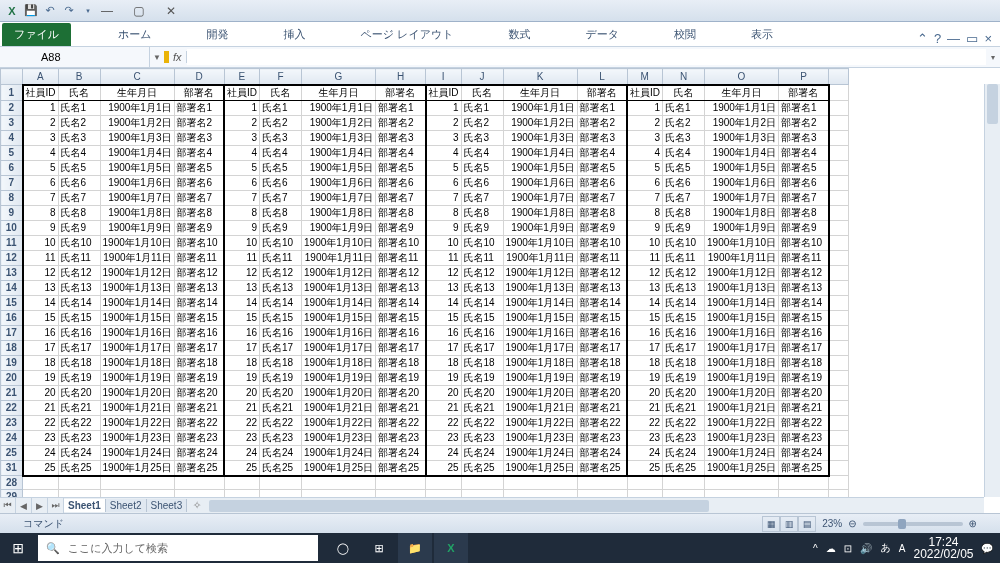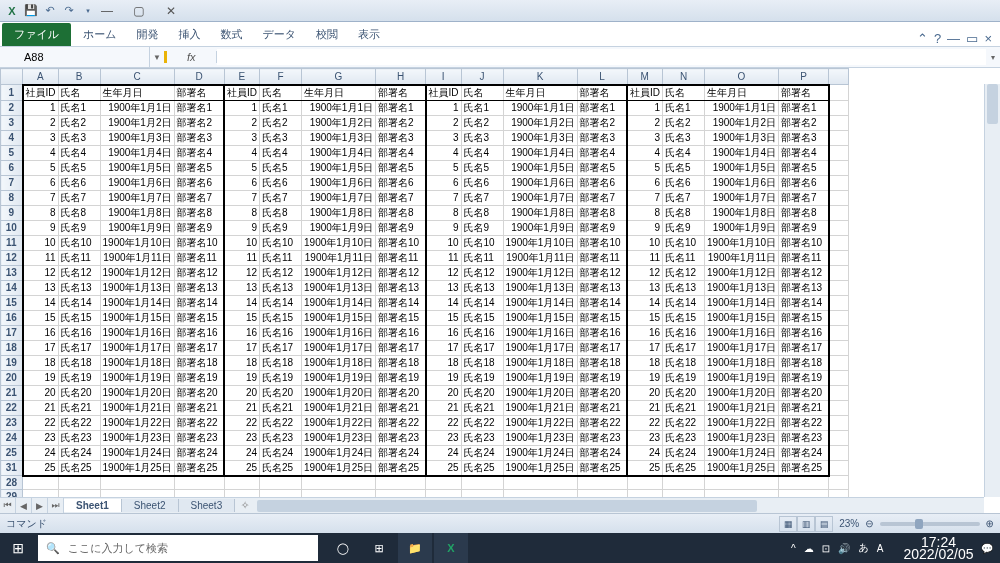--- a/index.html
+++ b/index.html
@@ -3,70 +3,70 @@
 <meta charset="utf-8">
 <style>
 * { margin:0; padding:0; box-sizing:border-box; font-family:"Meiryo UI","MS PGothic",sans-serif; }
 body { background:#fff; overflow:hidden; width:1000px; height:563px; font-size:11px; }
 .titlebar { height:22px; background:linear-gradient(#e8eef6,#d5e0ec); display:flex; align-items:center; padding:0 4px; border-bottom:1px solid #9fb2c9; }
 .qat { display:flex; gap:3px; align-items:center; }
 .qat span { width:16px; height:16px; display:flex; align-items:center; justify-content:center; color:#4a6a8f; cursor:pointer; }
 .title { flex:1; text-align:center; font-size:11px; color:#3b5372; }
 .winbtns { display:flex; gap:10px; padding-right:6px; }
 .winbtns span { width:22px; height:18px; display:flex; align-items:center; justify-content:center; color:#555; cursor:pointer; font-size:12px; }
-.ribbon-tabs { height:25px; background:#fff; display:flex; align-items:flex-end; padding-left:2px; border-bottom:1px solid #c5d2e0; position:relative; }
+.ribbon-tabs { height:25px; background:#fff; display:flex; align-items:flex-end; padding-left:2px; border-bottom:1px solid #c5d2e0; position:relative;gap:35px; }
 .file-tab { background:#1d6f35; color:#fff; padding:4px 12px; font-size:11px; border-radius:2px 2px 0 0; margin-right:2px; cursor:pointer; }
 .rtab { padding:4px 10px; font-size:11px; color:#3b5372; cursor:pointer; }
 .rtab-right { margin-left:auto; display:flex; gap:6px; padding-right:8px; color:#4a6a8f; }
 .rtab-right span { cursor:pointer; font-size:13px; }
 .formula-bar-row { height:21px; display:flex; align-items:stretch; border-bottom:1px solid #c5d2e0; background:#f5f8fc; }
 .namebox { width:150px; display:flex; align-items:center; border-right:1px solid #c5d2e0; }
-.namebox input { border:none; background:transparent; padding-left:24px; width:100%; font-size:11px; outline:none; }
+.namebox input { border:none; background:transparent; padding-left:41px; width:100%; font-size:11px; outline:none; }
 .namebox-dd { width:14px; color:#666; display:flex; align-items:center; justify-content:center; cursor:pointer; font-size:8px; }
 .fx-area { display:flex; align-items:center; flex:1; }
-.fx-label { font-style:italic; color:#555; padding:0 20px; border-left:3px solid #eab308; border-right:1px solid #c5d2e0; }
+.fx-label { font-style:italic; color:#555; padding:0 4px; border-left:5px solid #eab308; border-right:1px solid #c5d2e0; }
 .fx-input { flex:1; border:none; background:#fff; padding:2px 4px; font-size:11px; outline:none; }
 .fx-expand { width:14px; color:#666; display:flex; align-items:center; justify-content:center; cursor:pointer; font-size:8px; }
 .sheet-area { position:relative; height:445px; background:#fff; overflow:hidden; }
 .sheet-grid { position:absolute; top:0; left:0; }
 .sheet-grid table { border-collapse:collapse; table-layout:fixed; }
 .colhdr th, .corner { background:linear-gradient(#f3f7fb,#e0e8f1); border:1px solid #b8c5d4; font-weight:normal; font-size:10px; color:#3b5372; height:16px; text-align:center; }
 .corner { width:22px; }
 .rowhdr { background:linear-gradient(90deg,#f3f7fb,#e0e8f1); border:1px solid #b8c5d4; font-size:10px; color:#3b5372; width:22px; text-align:center; height:14px; }
 td.cell { border:1px solid #d4d4d4; font-size:10px; height:14px; padding:0 2px; white-space:nowrap; overflow:hidden; text-align:right; }
 td.cell.l { text-align:left; }
-td.cell.hdr { text-align:left; border-top:2px solid #000; border-bottom:1px solid #000;margin-top:46px; }
+td.cell.hdr { text-align:center; border-top:2px solid #000; border-bottom:1px solid #000;margin-top:46px; }
 td.cell.lastrow { border-bottom:2px solid #000; }
 td.cell.blk-l { border-left:2px solid #000; }
 td.cell.blk-r { border-right:2px solid #000; }
 .vscroll { position:absolute; right:0; top:16px; width:16px; bottom:16px; background:#e8eef4; border-left:1px solid #c5d2e0; }
 .vscroll .thumb { position:absolute; left:2px; right:2px; top:0; height:40px; background:#c5d2e0; border-radius:2px; }
 .hscroll { position:absolute; left:0; right:16px; bottom:0; height:16px; background:#e8eef4; border-top:1px solid #c5d2e0; display:flex; align-items:center; }
 .sheet-nav { display:flex; gap:0; }
 .sheet-nav span { width:16px; height:15px; display:flex; align-items:center; justify-content:center; color:#666; cursor:pointer; font-size:9px; border-right:1px solid #c5d2e0; }
 .sheet-tabs { display:flex; }
-.sheet-tab { padding:1px 12px; font-size:10px; border-right:1px solid #b8c5d4; background:#e0e8f1; cursor:pointer; color:#3b5372; }
+.sheet-tab { padding:1px 4px; font-size:10px; border-right:1px solid #b8c5d4; background:#e0e8f1; cursor:pointer; color:#3b5372; }
 .sheet-tab.active { background:#fff; font-weight:bold; }
 .newsheet { width:20px; display:flex; align-items:center; justify-content:center; cursor:pointer; color:#888; }
 .htrack { flex:1; height:14px; margin-left:2px; background:#e8eef4; position:relative; }
 .htrack .thumb { position:absolute; top:1px; bottom:1px; left:0; width:500px; background:#c5d2e0; border-radius:2px; }
-.statusbar { height:20px; background:linear-gradient(#e8eef6,#d5e0ec); display:flex; align-items:center; padding:0 6px; font-size:10px; color:#3b5372; border-top:1px solid #b8c5d4; }
+.statusbar { height:20px; background:linear-gradient(#e8eef6,#d5e0ec); display:flex; align-items:center; padding:0 23px; font-size:10px; color:#3b5372; border-top:1px solid #b8c5d4; }
 .sb-right { margin-left:auto; display:flex; align-items:center; gap:6px; }
 .viewbtns { display:flex; }
 .viewbtns span { width:18px; height:16px; border:1px solid #b8c5d4; display:flex; align-items:center; justify-content:center; color:#3b5372; cursor:pointer; font-size:9px; }
 .zoomslider { width:100px; height:4px; background:#b8c5d4; position:relative; border-radius:2px; }
 .zoomslider .zthumb { position:absolute; left:35px; top:-3px; width:8px; height:10px; background:#8fa5bf; border-radius:2px; }
 .taskbar { height:30px; background:#1f2b3a; display:flex; align-items:center; color:#fff; }
 .startbtn { width:36px; height:30px; display:flex; align-items:center; justify-content:center; cursor:pointer; font-size:14px; }
 .searchbox { flex:0 0 280px; height:26px; background:#fff; display:flex; align-items:center; padding:0 8px; gap:8px; color:#666; font-size:11px; margin:0 2px; }
 .tb-icons { display:flex; gap:2px; margin-left:6px; }
 .tb-icons span { width:34px; height:30px; display:flex; align-items:center; justify-content:center; cursor:pointer; }
 .tray { margin-left:auto; display:flex; align-items:center; gap:8px; padding-right:6px; font-size:10px; }
 .tray span { cursor:pointer; }
-.clock { text-align:center; line-height:12px; font-size:14px;margin-left:12px; }
+.clock { text-align:center; line-height:12px; font-size:12px; }
 </style>
 </head>
 <body>
 
 <div class="titlebar">
   <div class="qat">
     <span style="color:#217346;font-weight:bold">X</span>
     <span>💾</span>
     <span>↶</span>
     <span>↷</span>
@@ -77,20 +77,21 @@
     <span>▢</span>
     <span>✕</span>
   </div>
 </div>
 
 <div class="ribbon-tabs">
   <div class="file-tab">ファイル</div>
   <div class="rtab">ホーム</div>
   <div class="rtab">開発</div>
   <div class="rtab">挿入</div>
+  <div class="rtab">ページ レイアウト</div>
   <div class="rtab">数式</div>
   <div class="rtab">データ</div>
   <div class="rtab">校閲</div>
   <div class="rtab">表示</div>
   <div class="rtab-right">
     <span>⌃</span>
     <span>?</span>
     <span>—</span>
     <span>▭</span>
     <span>×</span>

